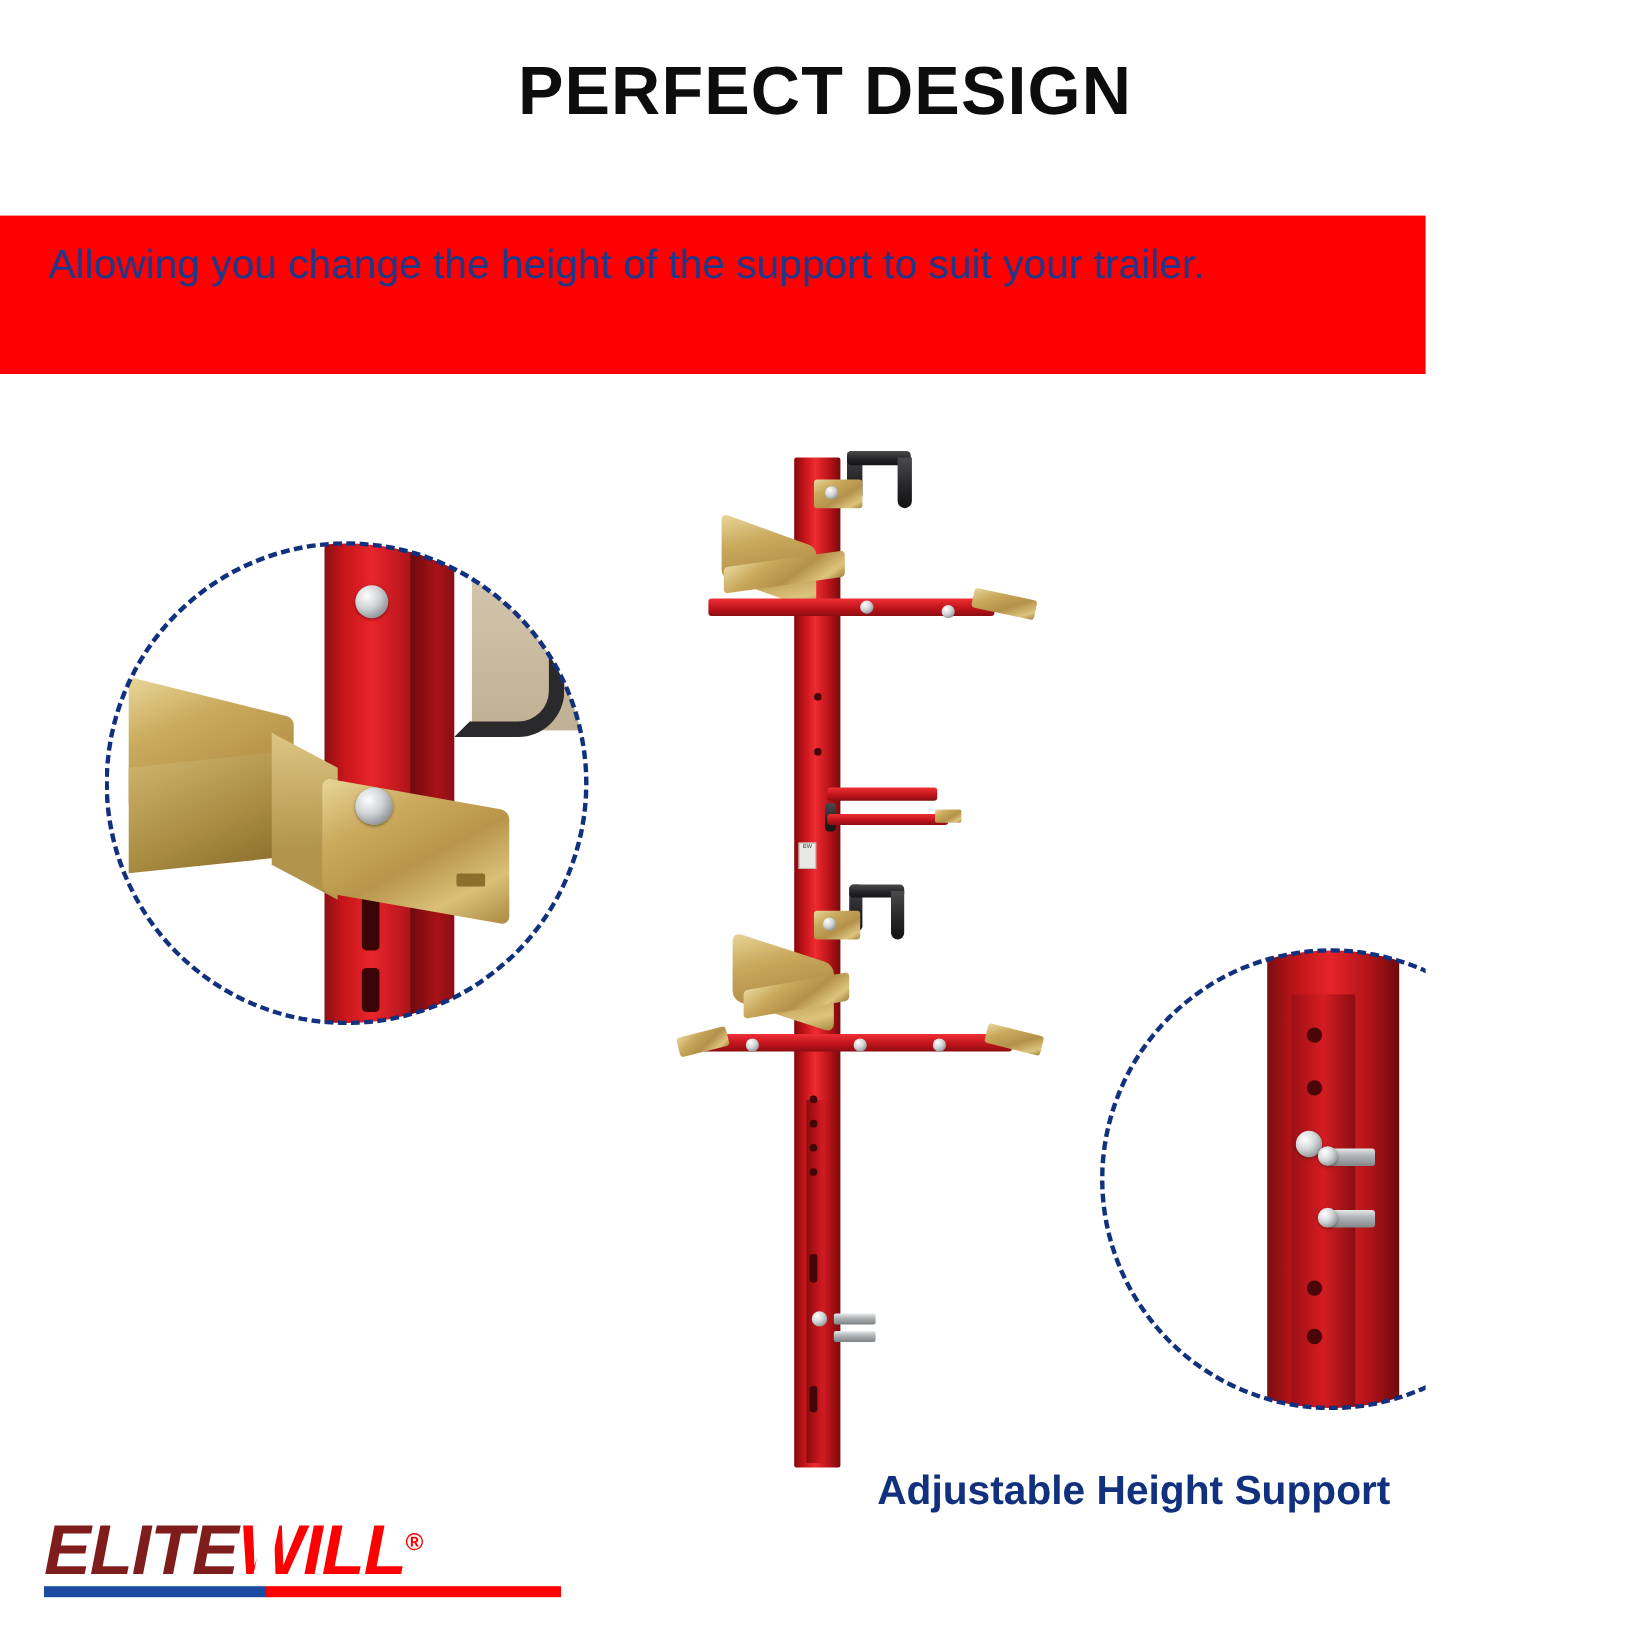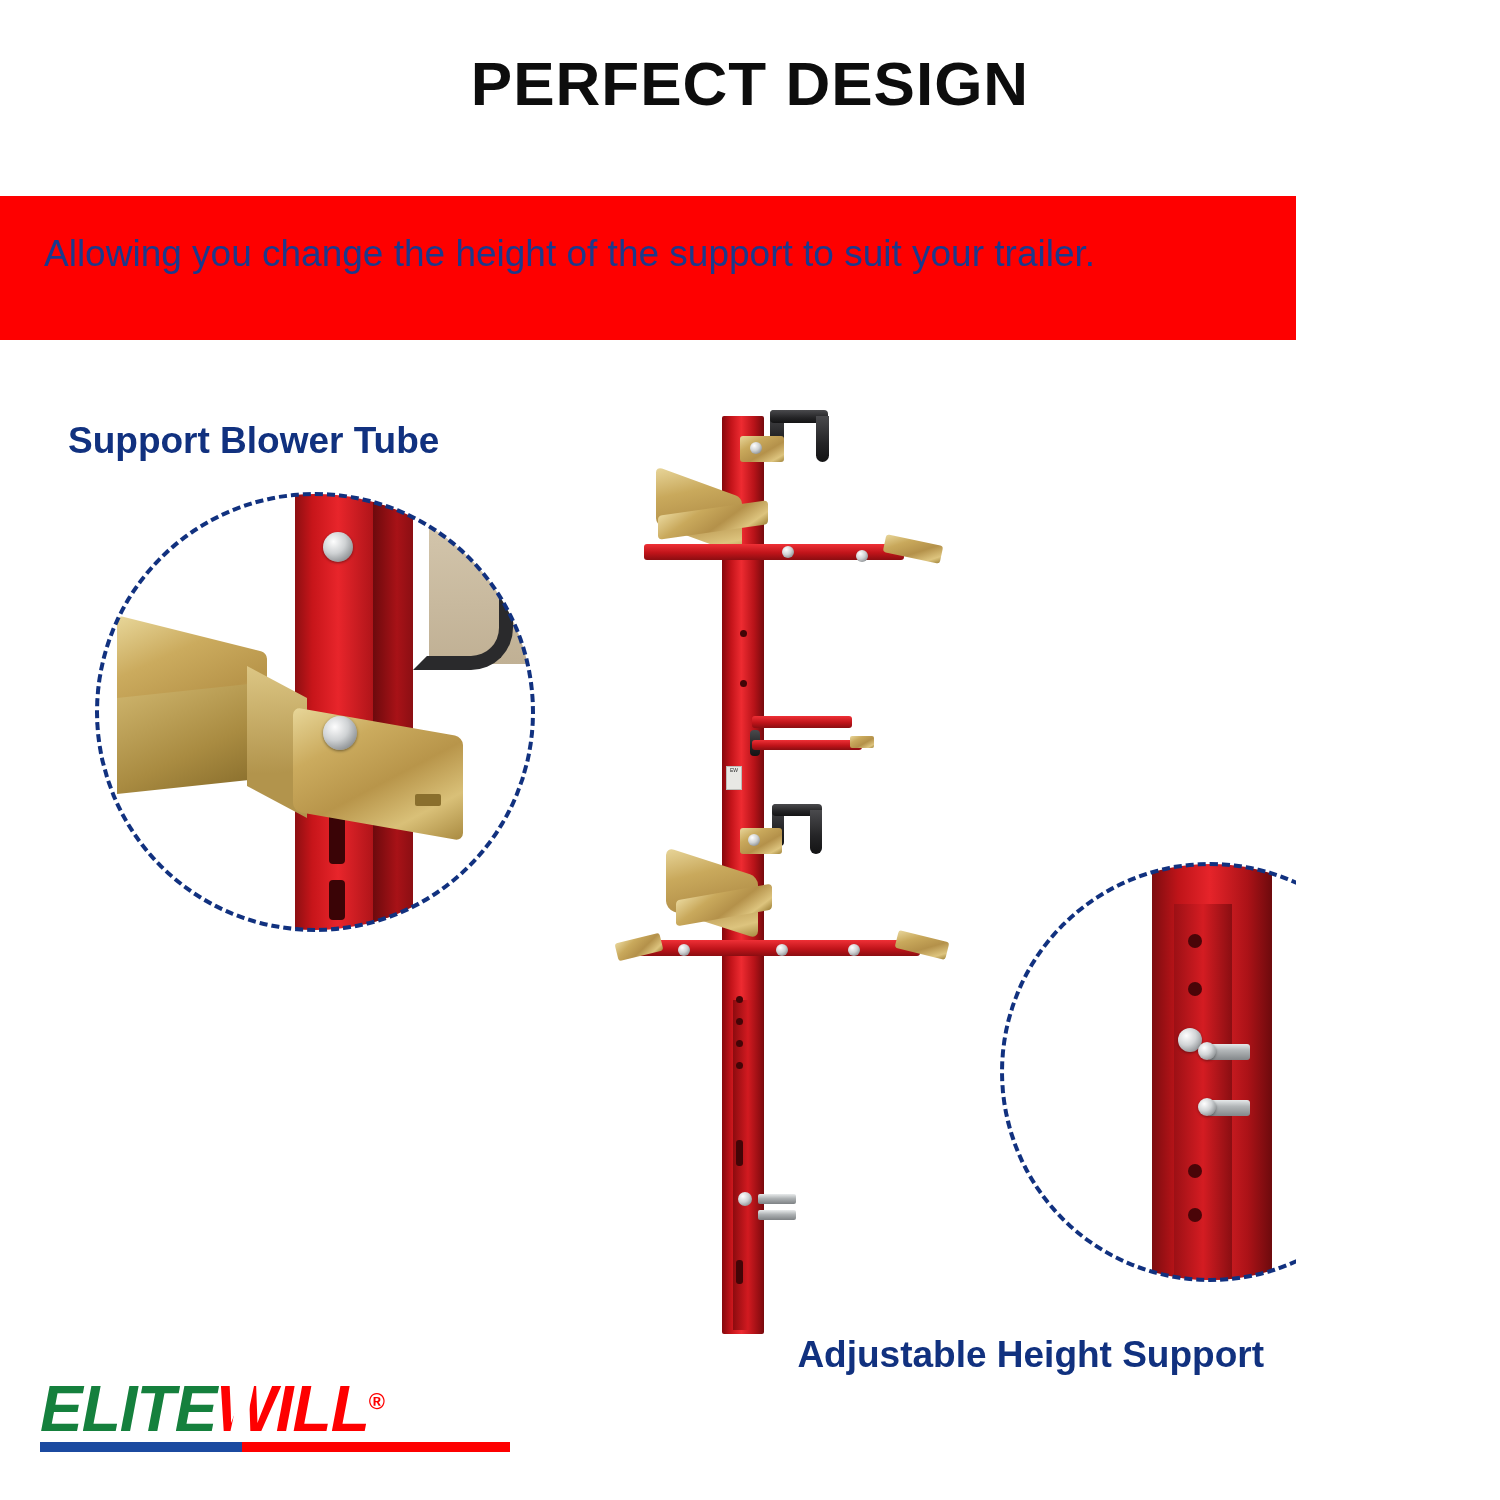--- a/index.html
+++ b/index.html
@@ -42,21 +42,21 @@
   .banner-text {
     position: absolute;
     top: 212px;
     left: 44px;
     width: 1400px;
     color: #1b3a8c;
     font-size: 37px;
     line-height: 57px;
     font-family: "Liberation Sans", sans-serif;
   }
-  .banner-text div { white-space: nowrap; margin-top: 13px; }
+  .banner-text div { white-space: nowrap; }
 
   
   .label {
     position: absolute;
     color: #11317f;
     font-size: 37px;
     font-weight: bold;
     font-family: "Liberation Sans", sans-serif;
     white-space: nowrap;
   }
@@ -181,21 +181,21 @@
   }
   .logo-text {
     font-family: "Liberation Sans", sans-serif;
     font-size: 64px;
     font-weight: bold;
     font-style: italic;
     letter-spacing: -1px;
     line-height: 64px;
     white-space: nowrap;
   }
-  .logo-elite { color: #15803d; }
+  .logo-elite { color: #7f1d1d; }
   .logo-w { color: #fe0000; }
   .logo-reg {
     font-size: 22px;
     vertical-align: super;
     color: #fe0000;
     font-style: normal;
     font-weight: bold;
   }
   .logo-underline {
     position: absolute;
@@ -215,21 +215,20 @@
 
 <div class="page">
 
   <div class="title">PERFECT DESIGN</div>
 
   <div class="banner"></div>
   <div class="banner-text">
     <div>Allowing you change the height of the support to suit your trailer.</div>
   </div>
 
-  <div class="label label-left">Support Blower Tube</div>
 
   <div class="label label-right">Adjustable Height Support</div>
 
   <div class="photo crop-left">
     <div class="cl-red-post"></div>
     <div class="cl-red-post2"></div>
     <div class="cl-slot" style="left:232px;top:300px;width:16px;height:70px;"></div>
     <div class="cl-slot" style="left:232px;top:386px;width:16px;height:40px;"></div>
 
     <div class="cl-brass" style="left:20px;top:140px;width:150px;height:120px;transform:skewY(14deg);border-radius:6px;"></div>

